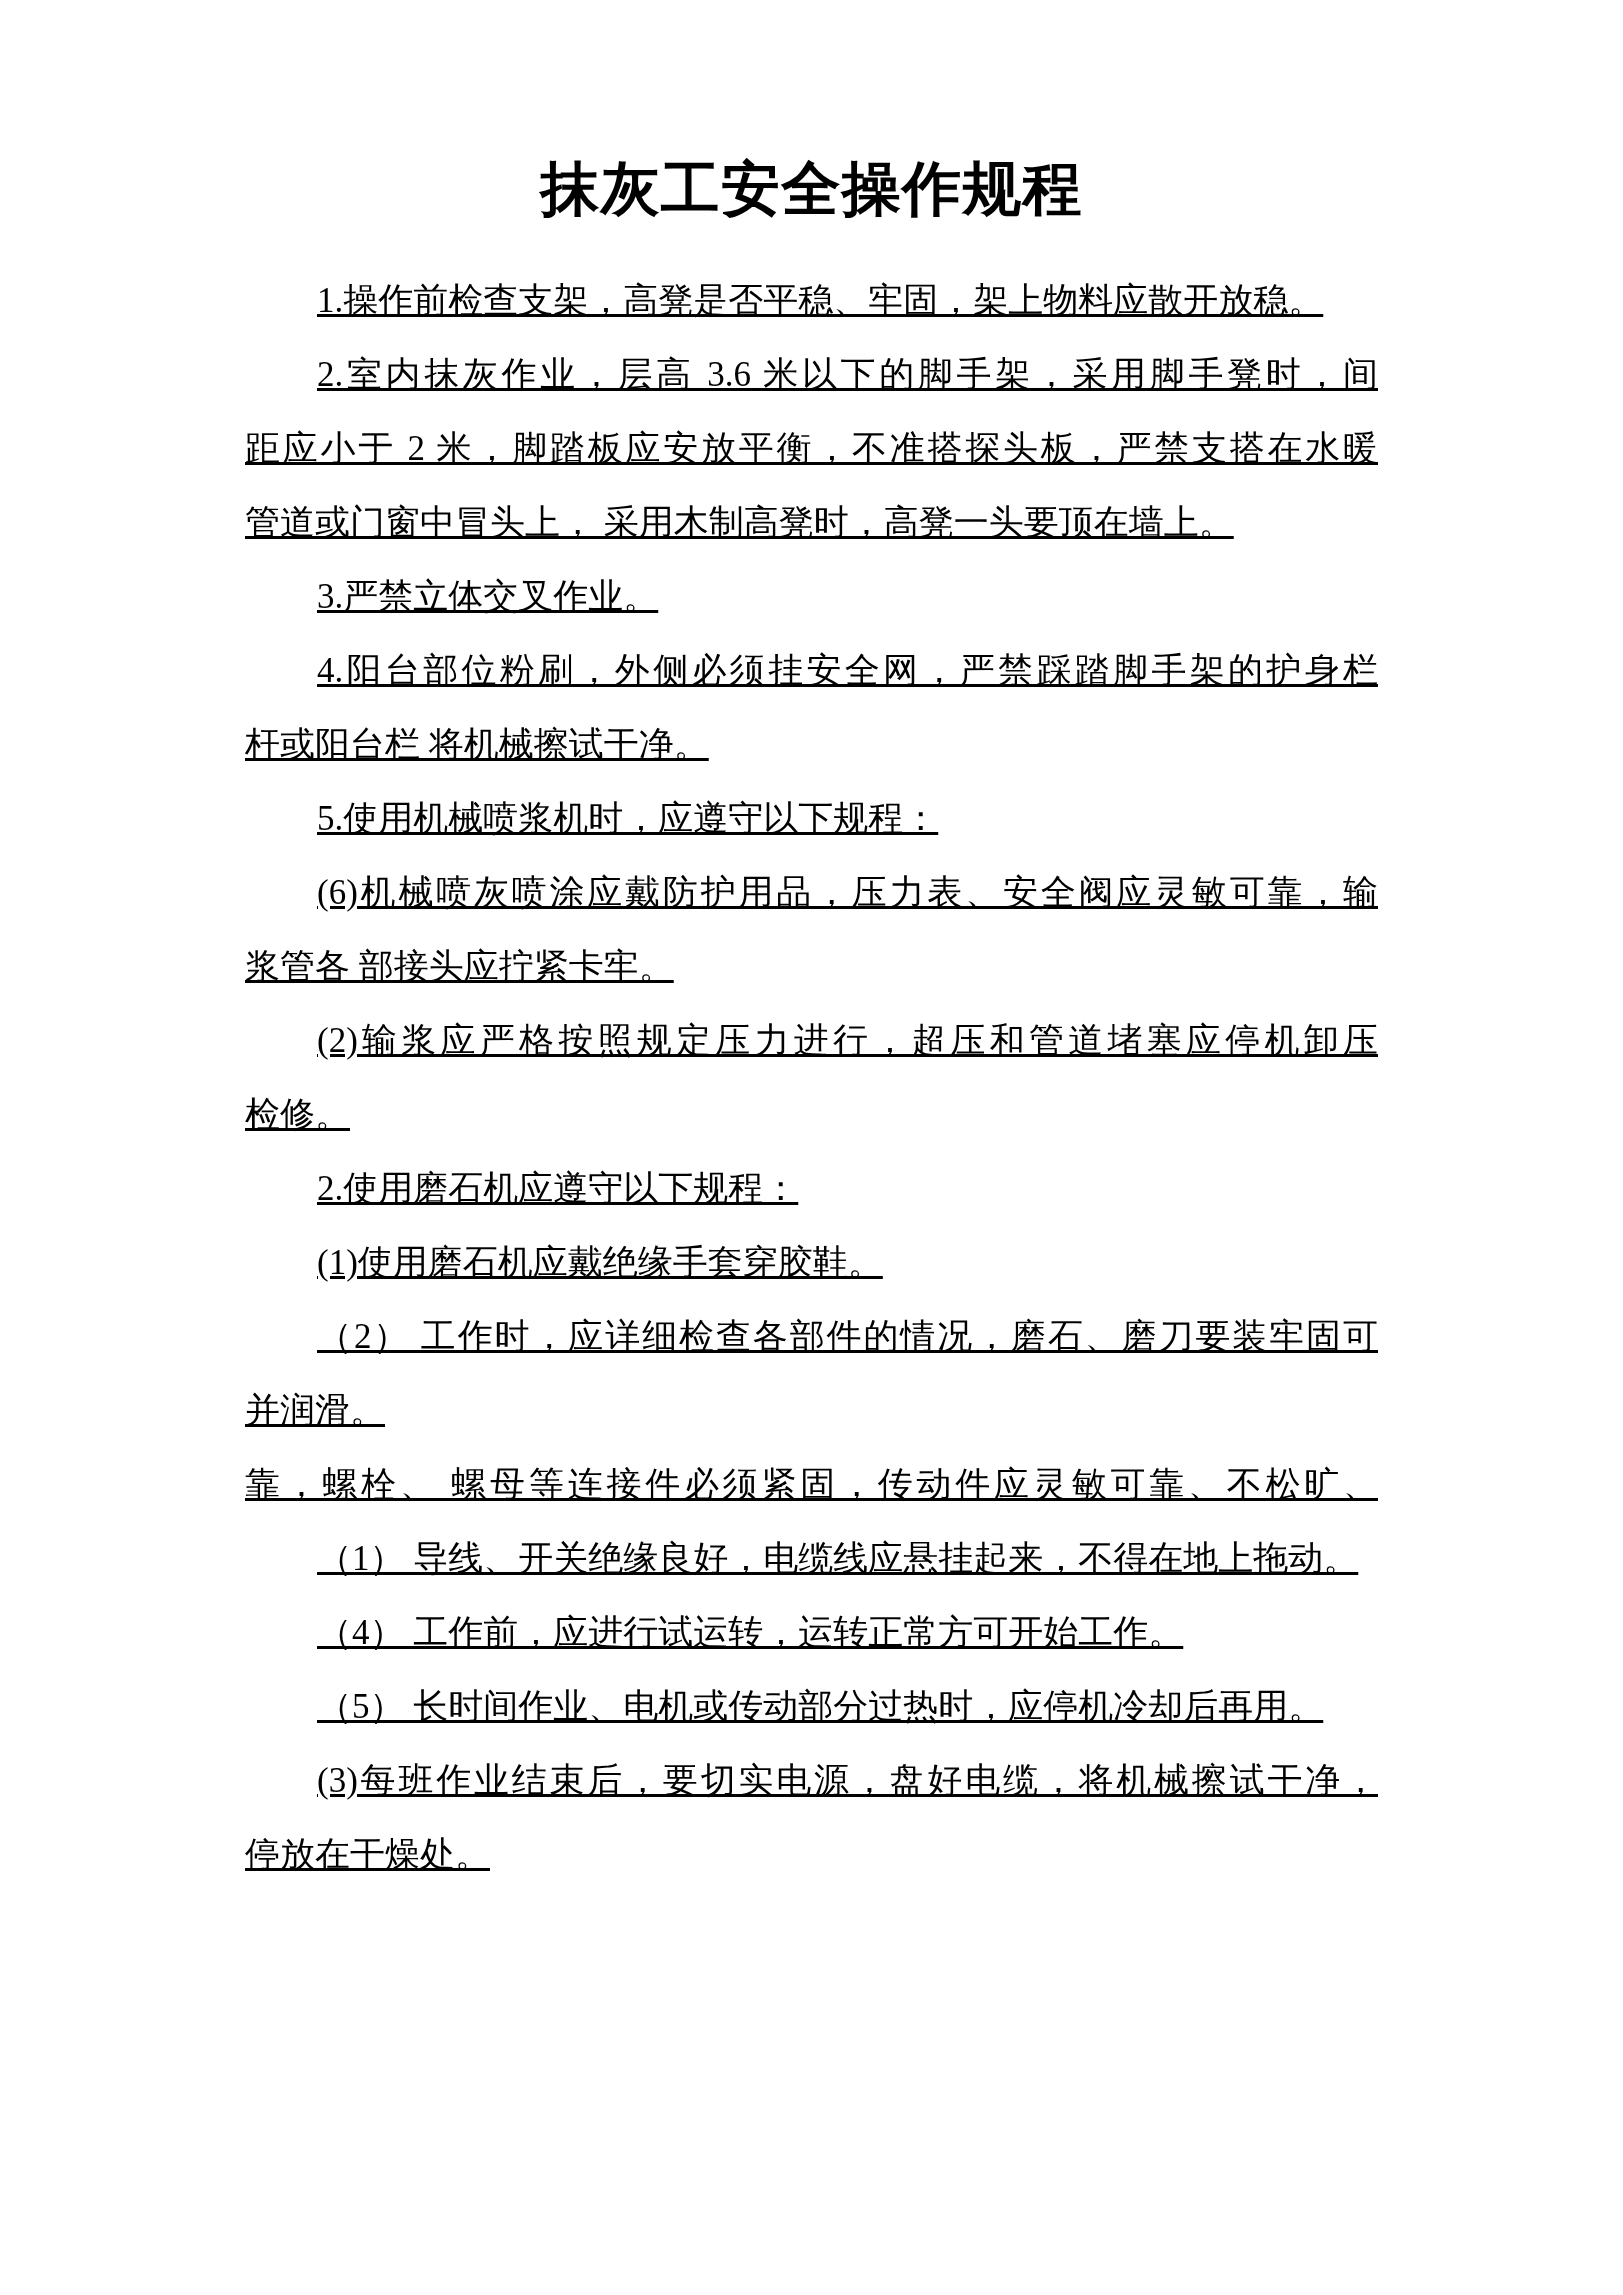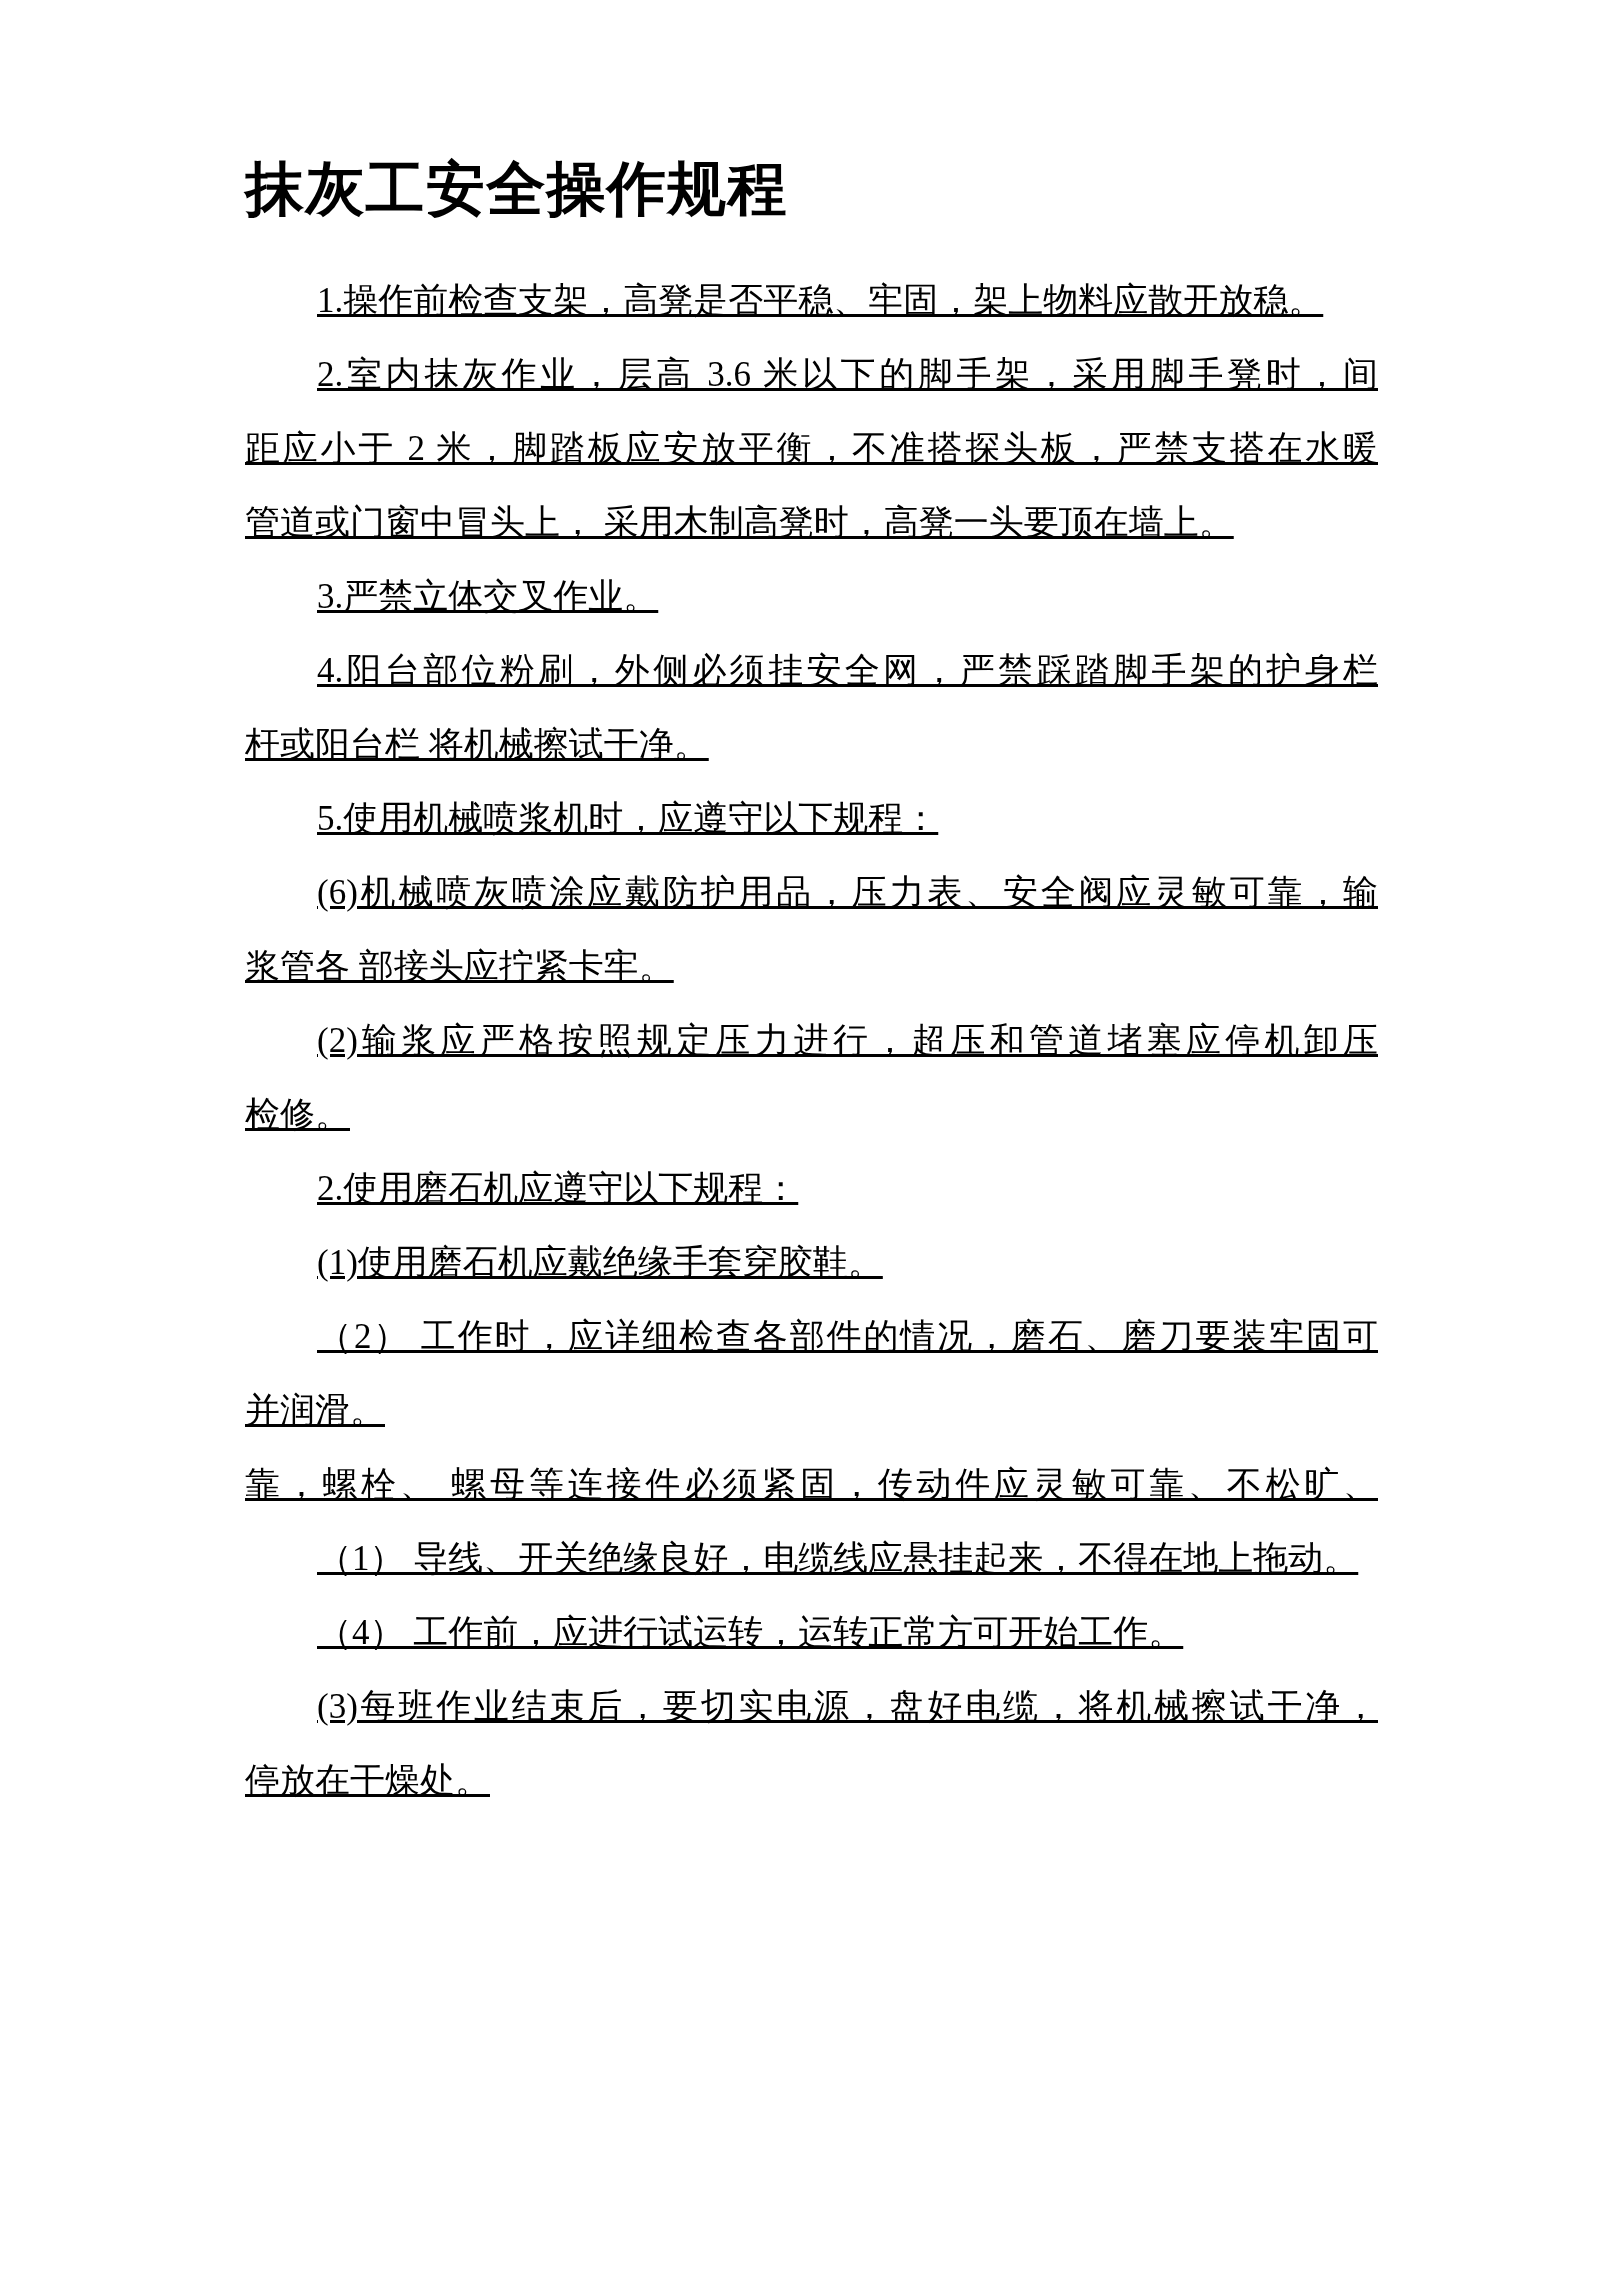--- a/index.html
+++ b/index.html
@@ -14,20 +14,21 @@
     background: #ffffff;
     color: #000000;
     font-family: "Liberation Serif", "DejaVu Serif", serif;
     overflow: hidden;
   }
   .doc-title {
     position: absolute;
     top: 157px;
     left: 245px;
     width: 1133px;
+    text-align: center;
     font-size: 59px;
     line-height: 65px;
     font-weight: bold;
     letter-spacing: 1.3px;
     white-space: nowrap;
   }
   .doc-body {
     position: absolute;
     top: 264px;
     left: 245px;
@@ -72,17 +73,18 @@
       <div class="line">浆管各 部接头应拧紧卡牢。</div>
       <div class="line first fill">(2)输浆应严格按照规定压力进行，超压和管道堵塞应停机卸压</div>
       <div class="line">检修。</div>
       <div class="line first">2.使用磨石机应遵守以下规程：</div>
       <div class="line first">(1)使用磨石机应戴绝缘手套穿胶鞋。</div>
       <div class="line first fill">（2） 工作时，应详细检查各部件的情况，磨石、磨刀要装牢固可</div>
       <div class="line">并润滑。</div>
       <div class="line fill">靠，螺栓、 螺母等连接件必须紧固，传动件应灵敏可靠、不松旷、</div>
       <div class="line first">（1） 导线、开关绝缘良好，电缆线应悬挂起来，不得在地上拖动。</div>
       <div class="line first">（4） 工作前，应进行试运转，运转正常方可开始工作。</div>
+      <div class="line first">（5） 长时间作业、电机或传动部分过热时，应停机冷却后再用。</div>
       <div class="line first fill">(3)每班作业结束后，要切实电源，盘好电缆，将机械擦试干净，</div>
       <div class="line">停放在干燥处。</div>
     </div>
 </div>
 
 
 </body></html>

